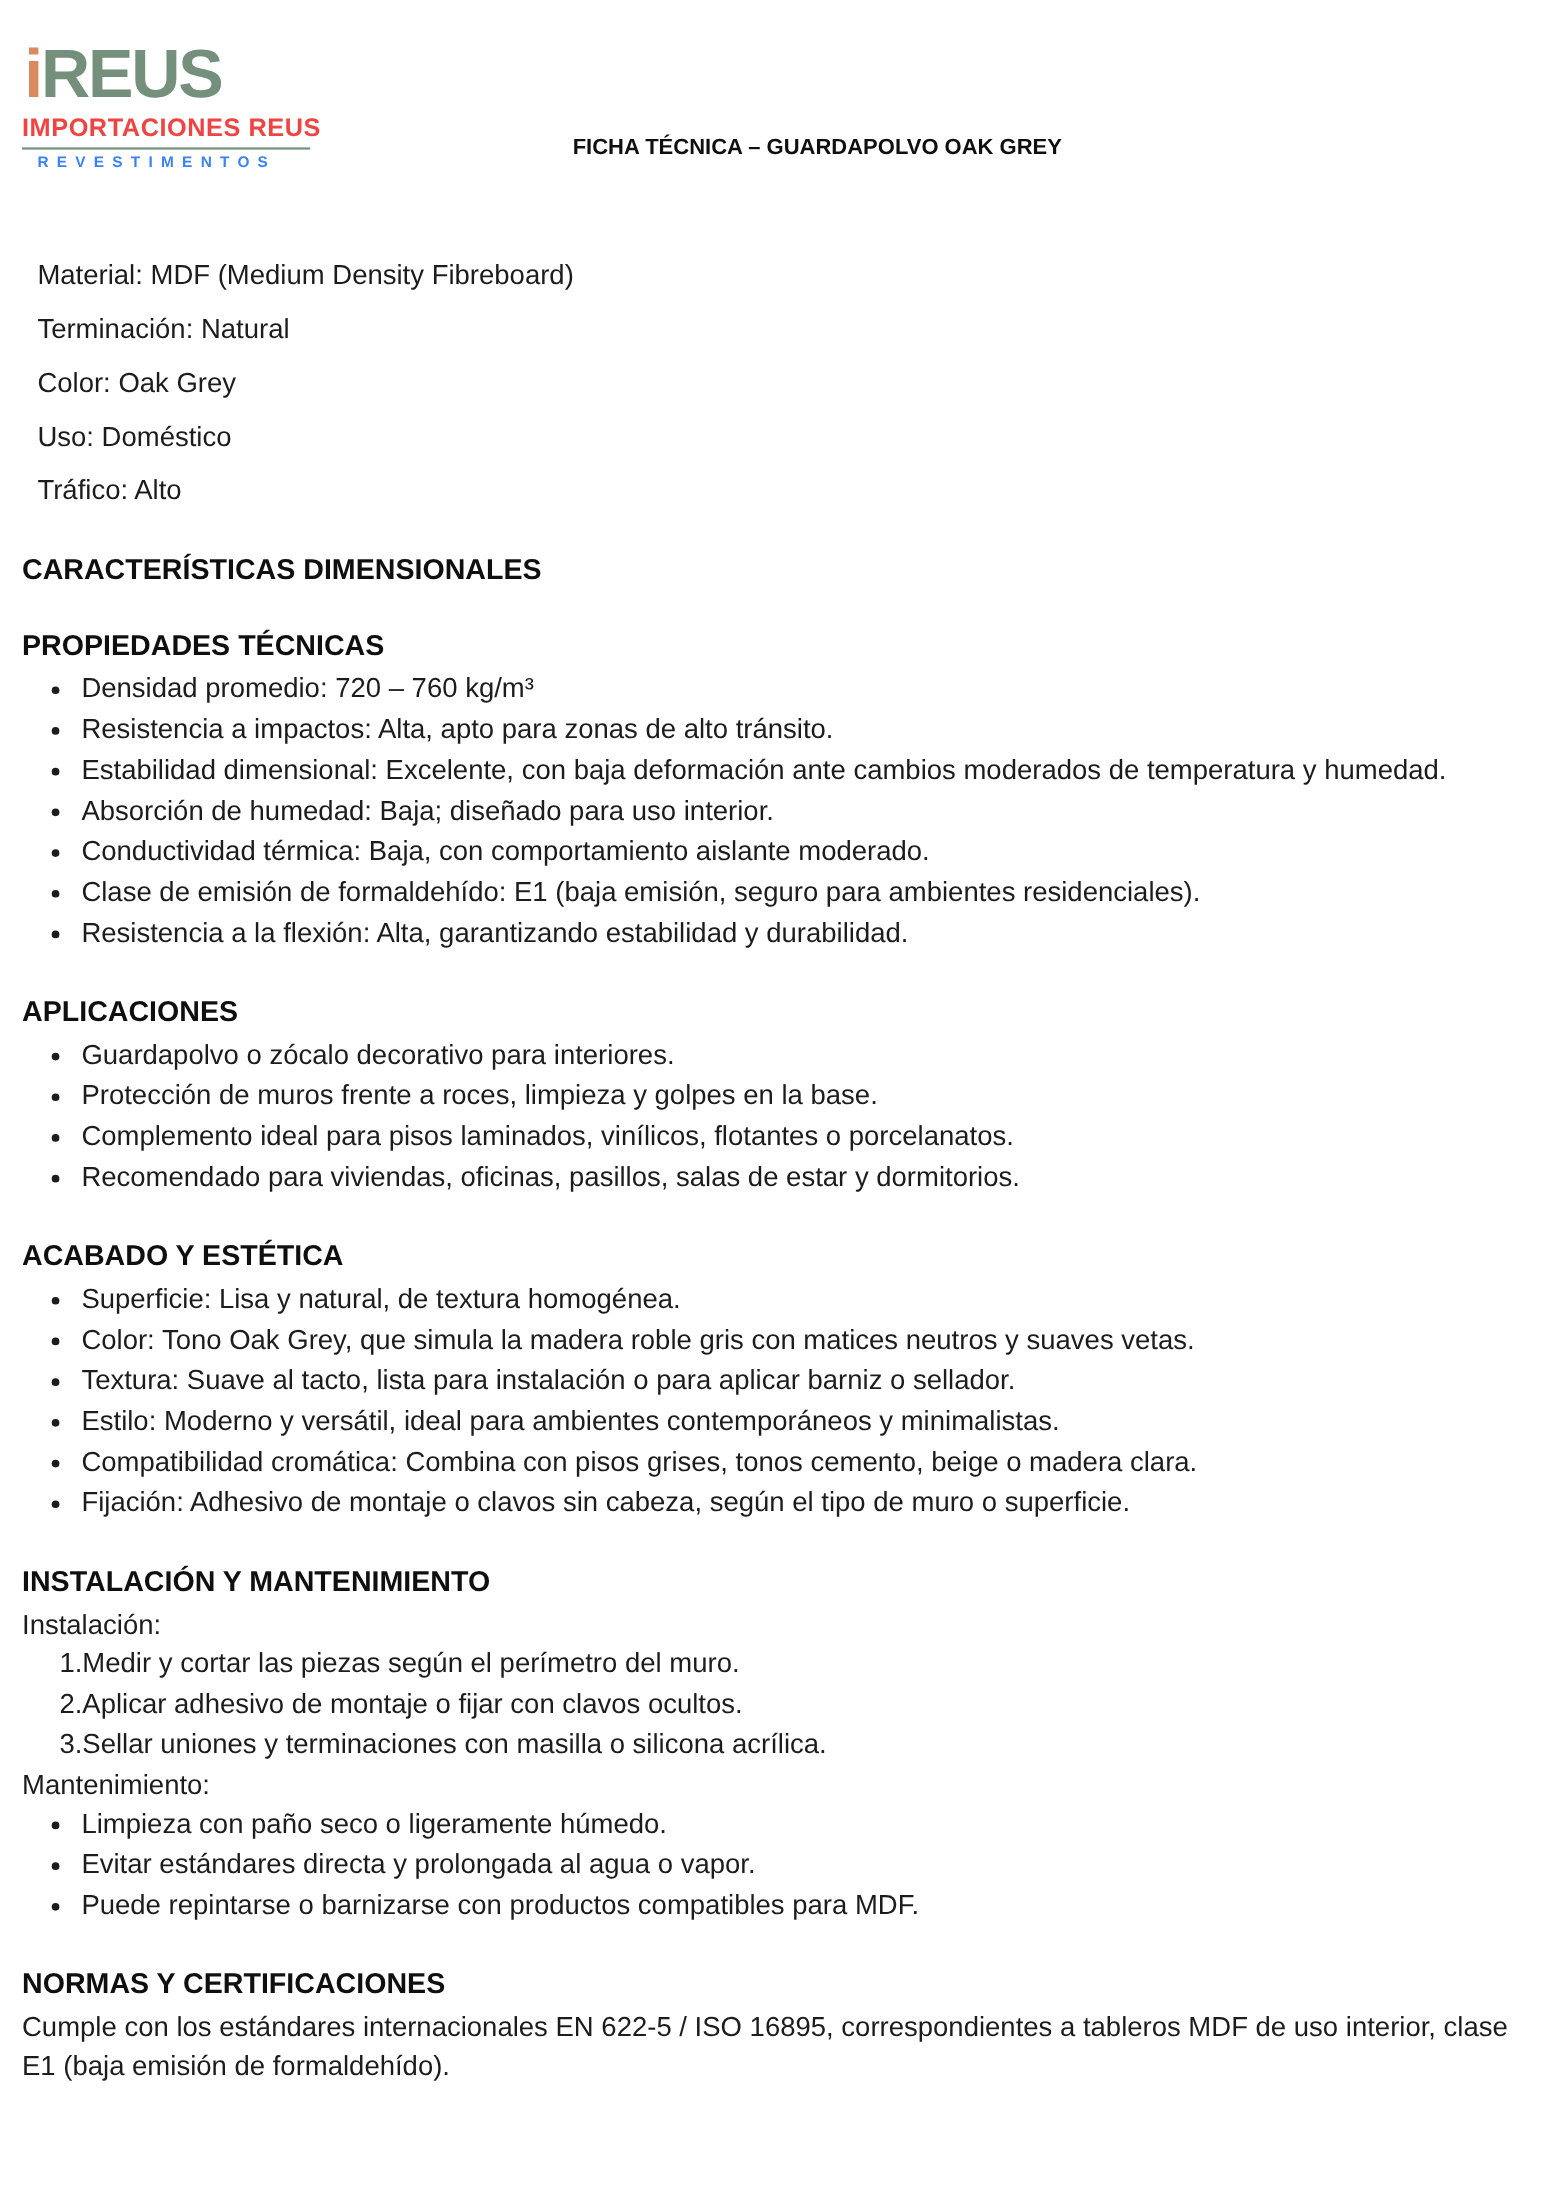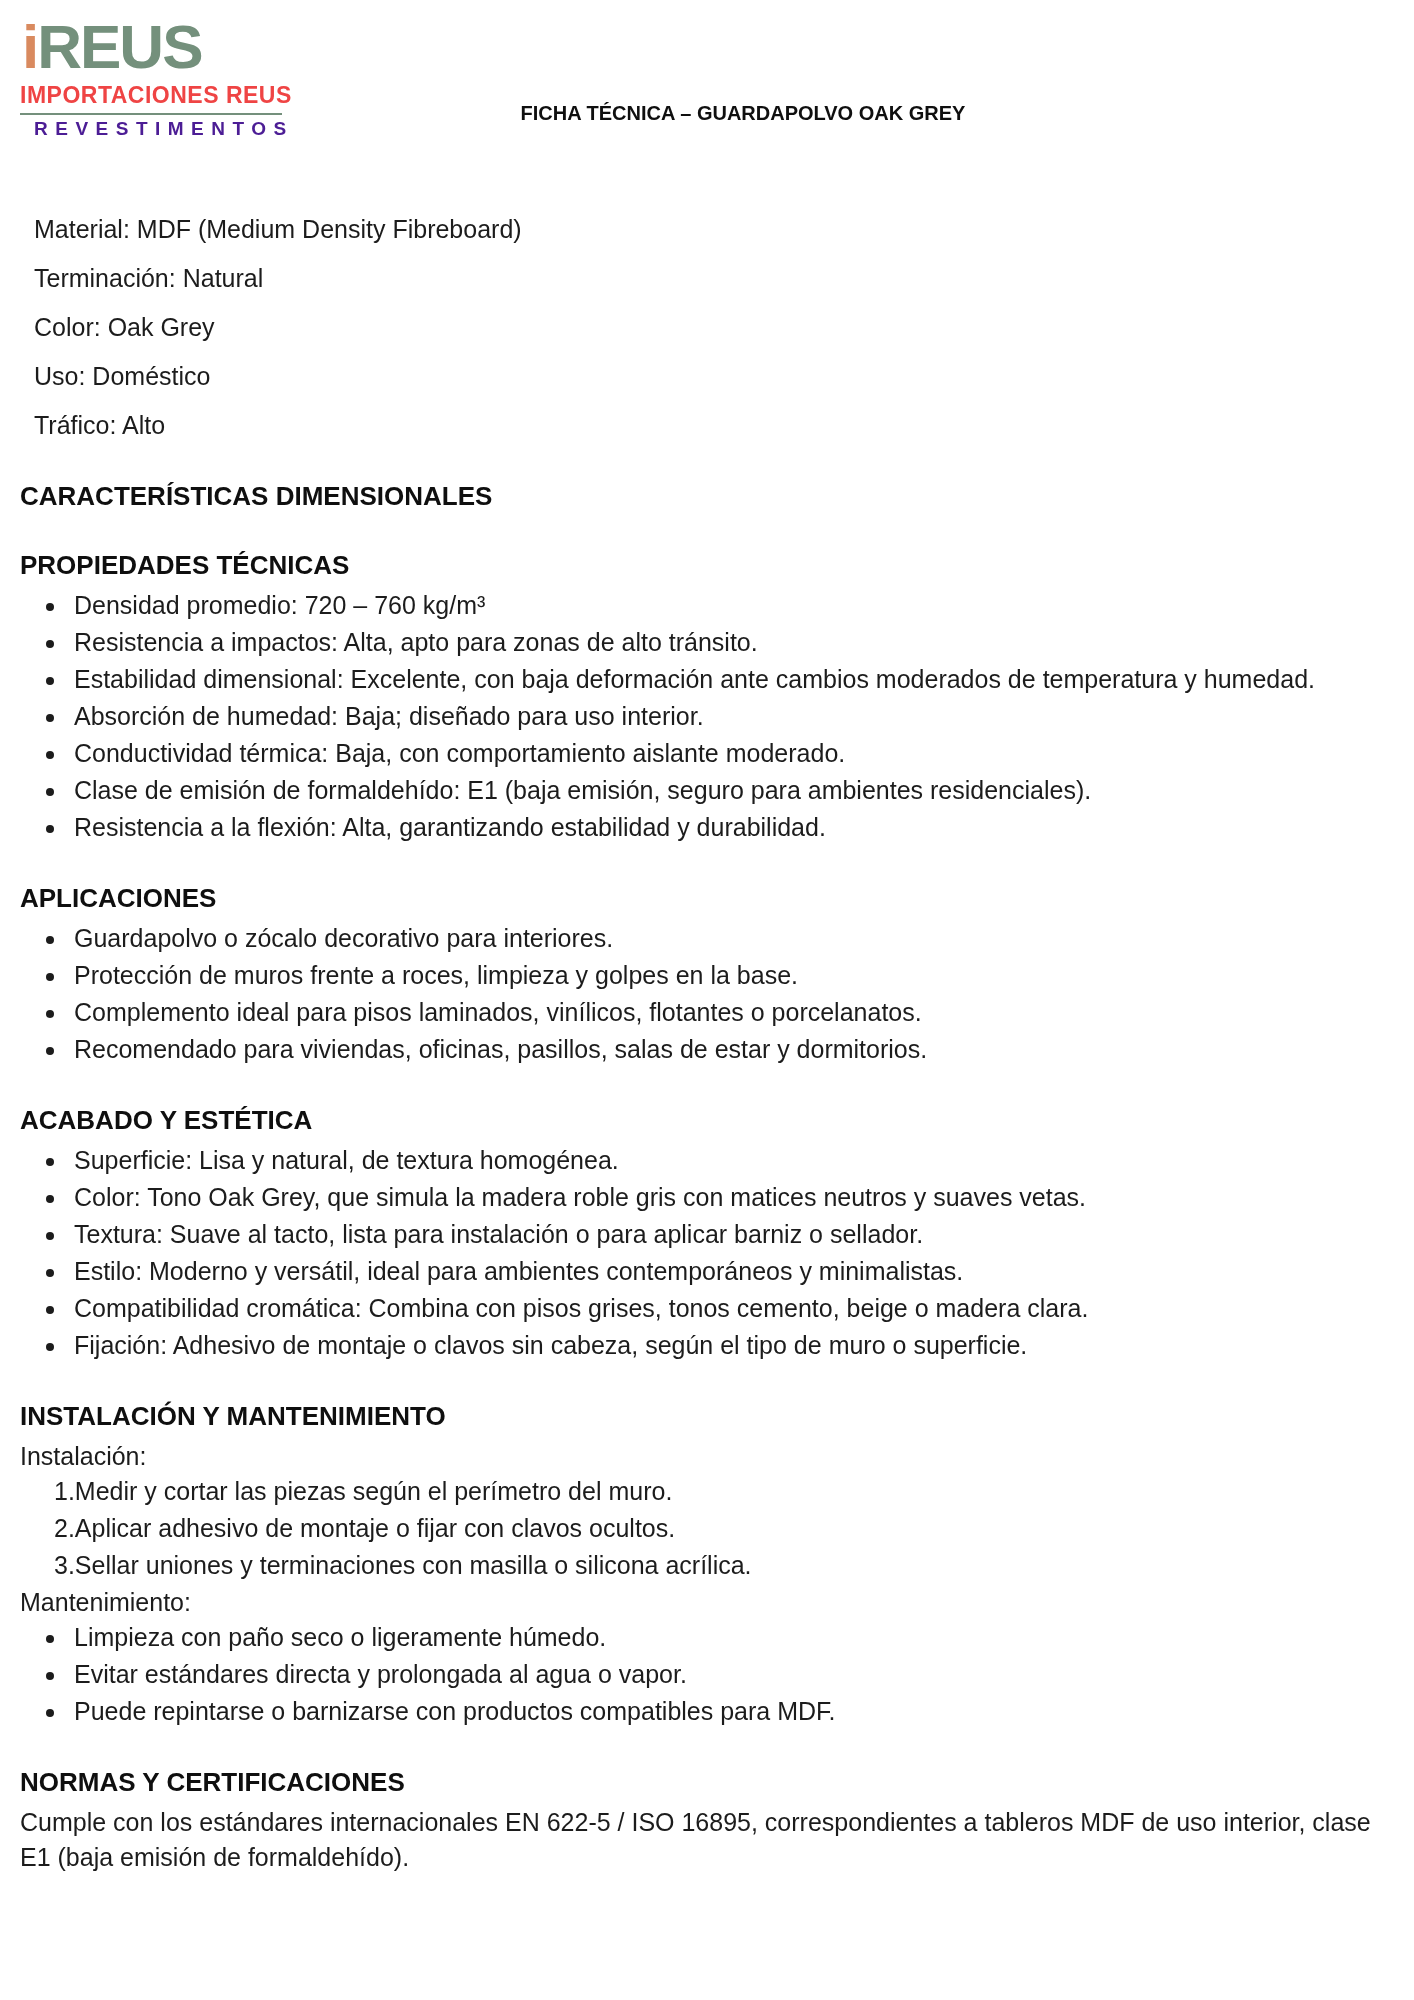--- a/index.html
+++ b/index.html
@@ -6,21 +6,21 @@
   body {
     width: 1414px;
     height: 2000px;
     font-family: "Liberation Sans", sans-serif;
     color: #1c1c1c;
     -webkit-font-smoothing: antialiased;
   }
   .page { padding: 18px 20px 0 20px; box-sizing: border-box; }
 
   
-  .header { position: relative; height: 152px; }
+  .header { position: relative; height: 152px; margin-top: 21px; }
   .logo { display: inline-block; }
   .logo-word {
     font-size: 62px;
     font-weight: 800;
     line-height: 0.95;
     letter-spacing: -2px;
     margin-left: 2px;
   }
   .logo-i    { color: #D98A5F; }
   .logo-reus { color: #74907C; }
@@ -33,23 +33,23 @@
     white-space: nowrap;
   }
   .logo-sub .bold { font-weight: 800; }
   .logo-rule {
     border: 0;
     border-top: 2px solid #74907C;
     width: 262px;
     margin: 4px 0 3px 0;
   }
   .logo-tagline {
-    font-size: 19px;
+    font-size: 14px;
     font-weight: 600;
-    color: #4c1d95;
+    color: #3b82f6;
     letter-spacing: 7.5px;
     padding-left: 14px;
   }
   .doc-title {
     position: absolute;
     top: 84px;
     left: calc(50% + 36px);
     transform: translateX(-50%);
     margin: 0;
     font-size: 20px;

